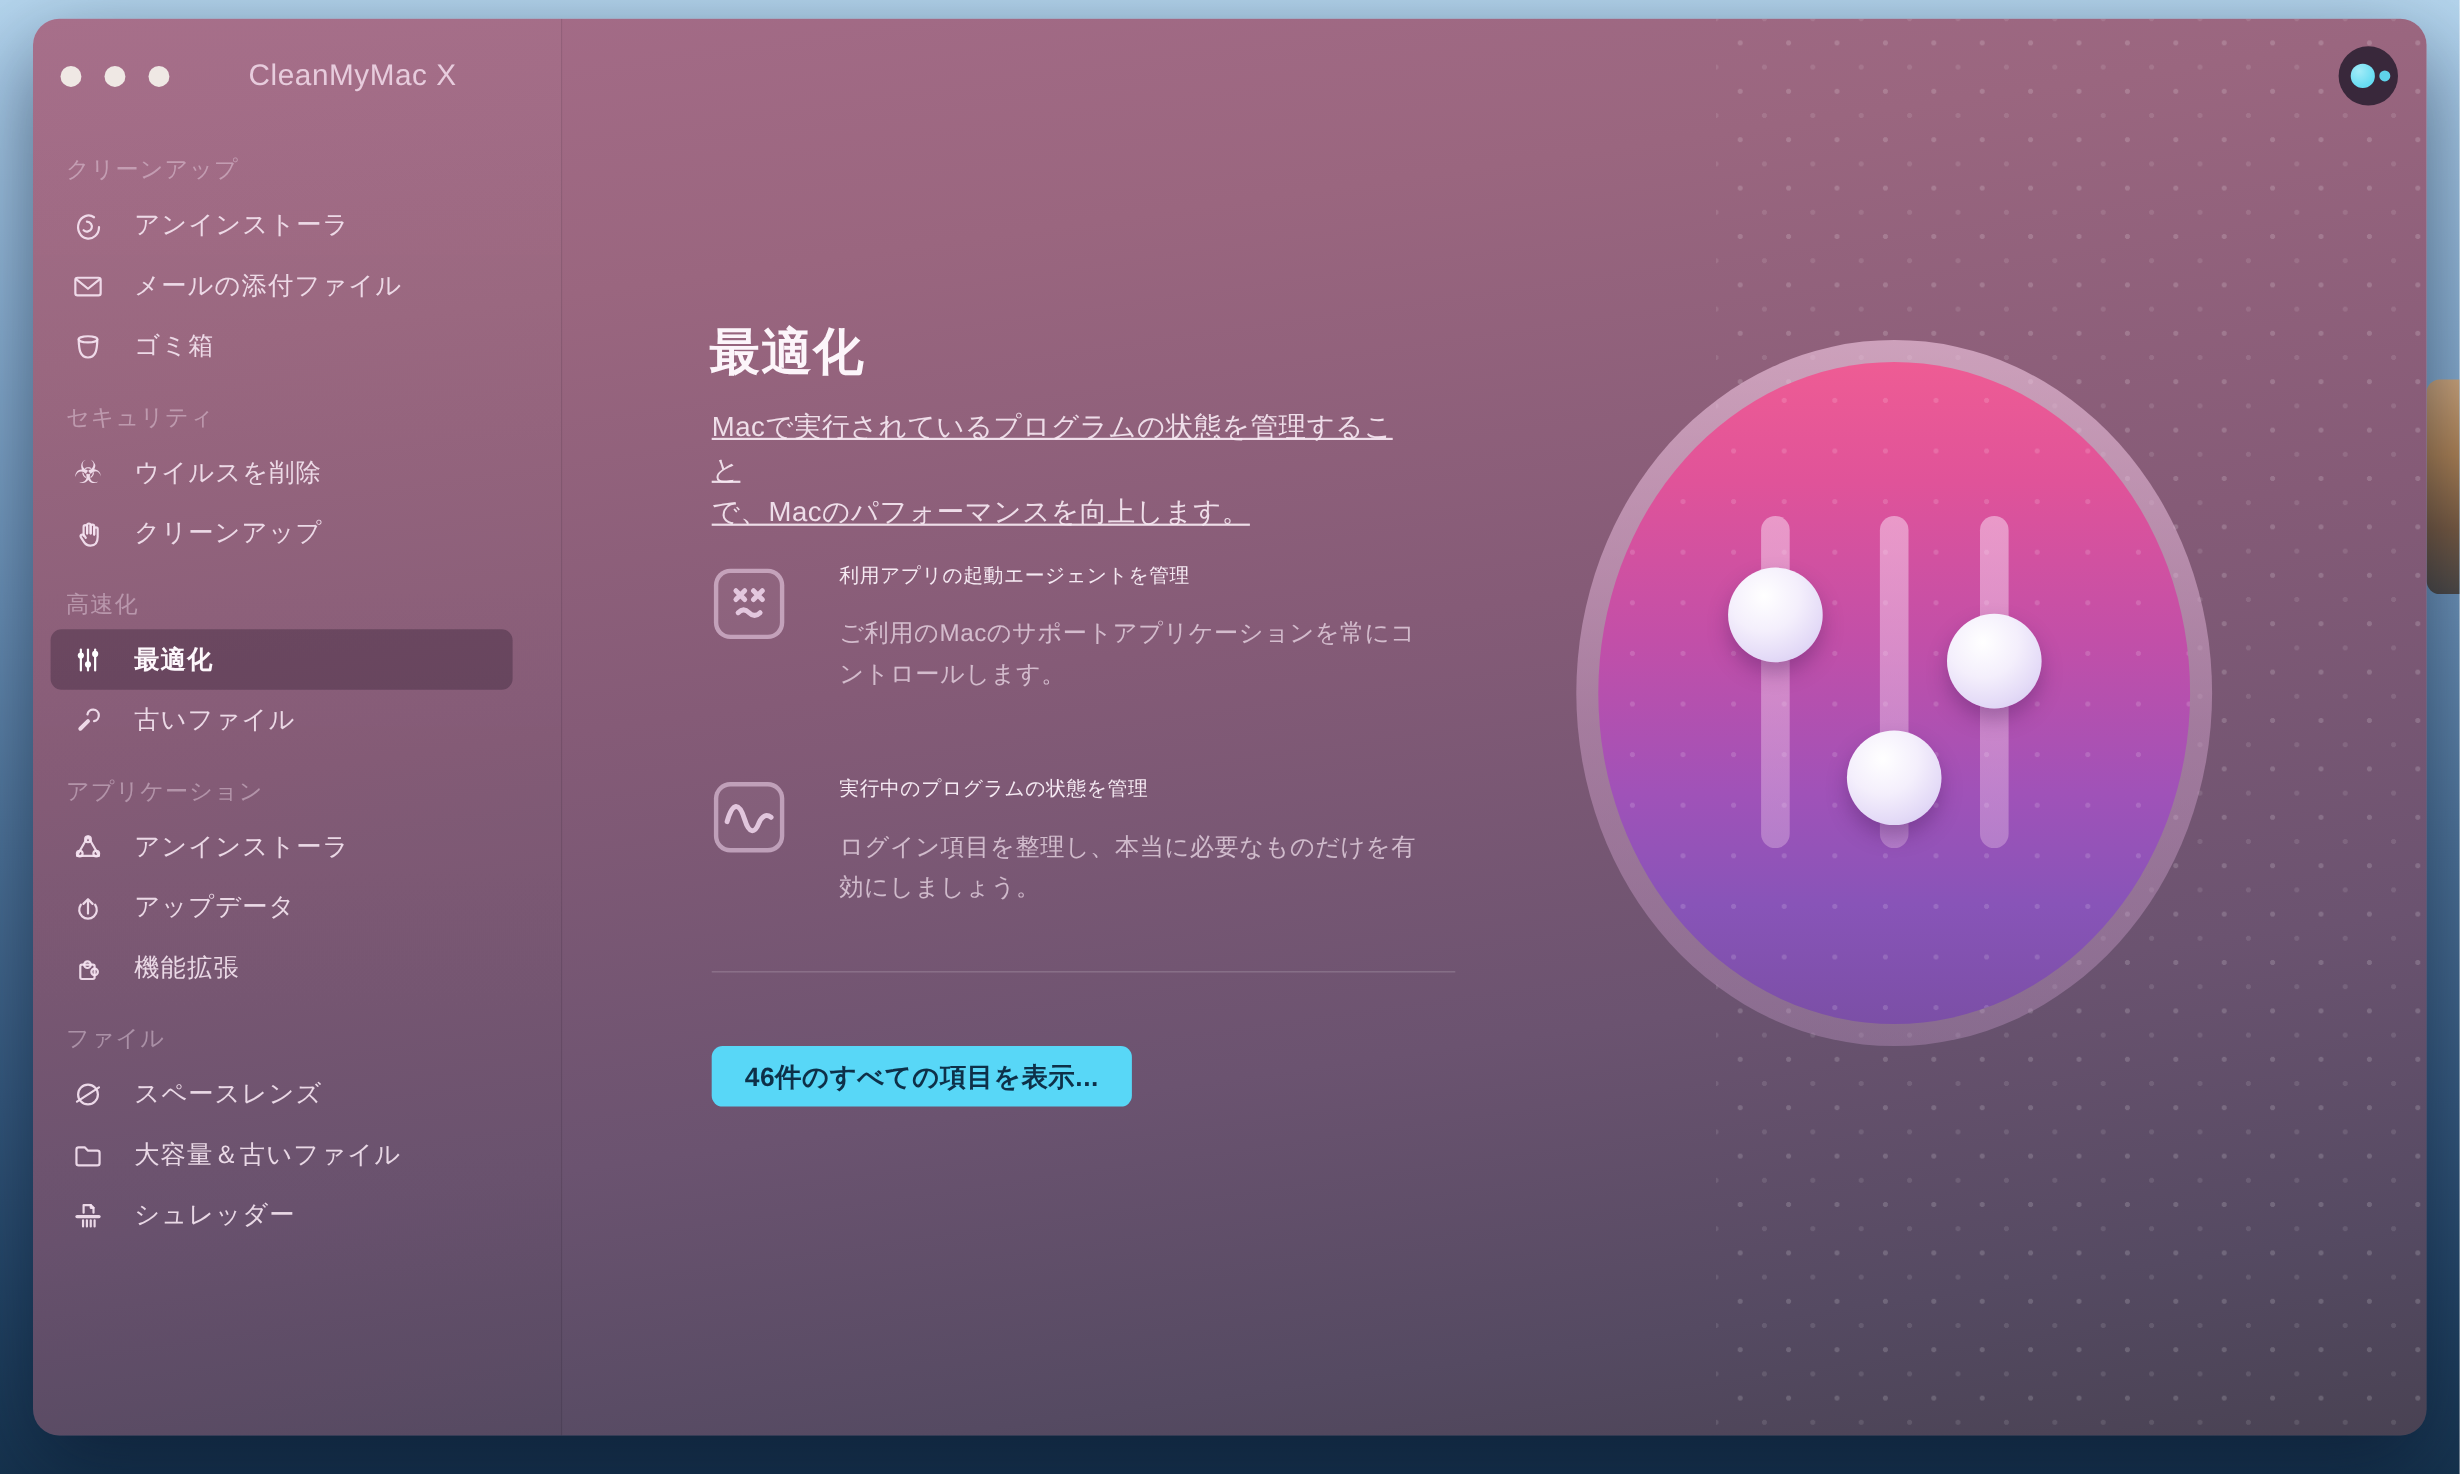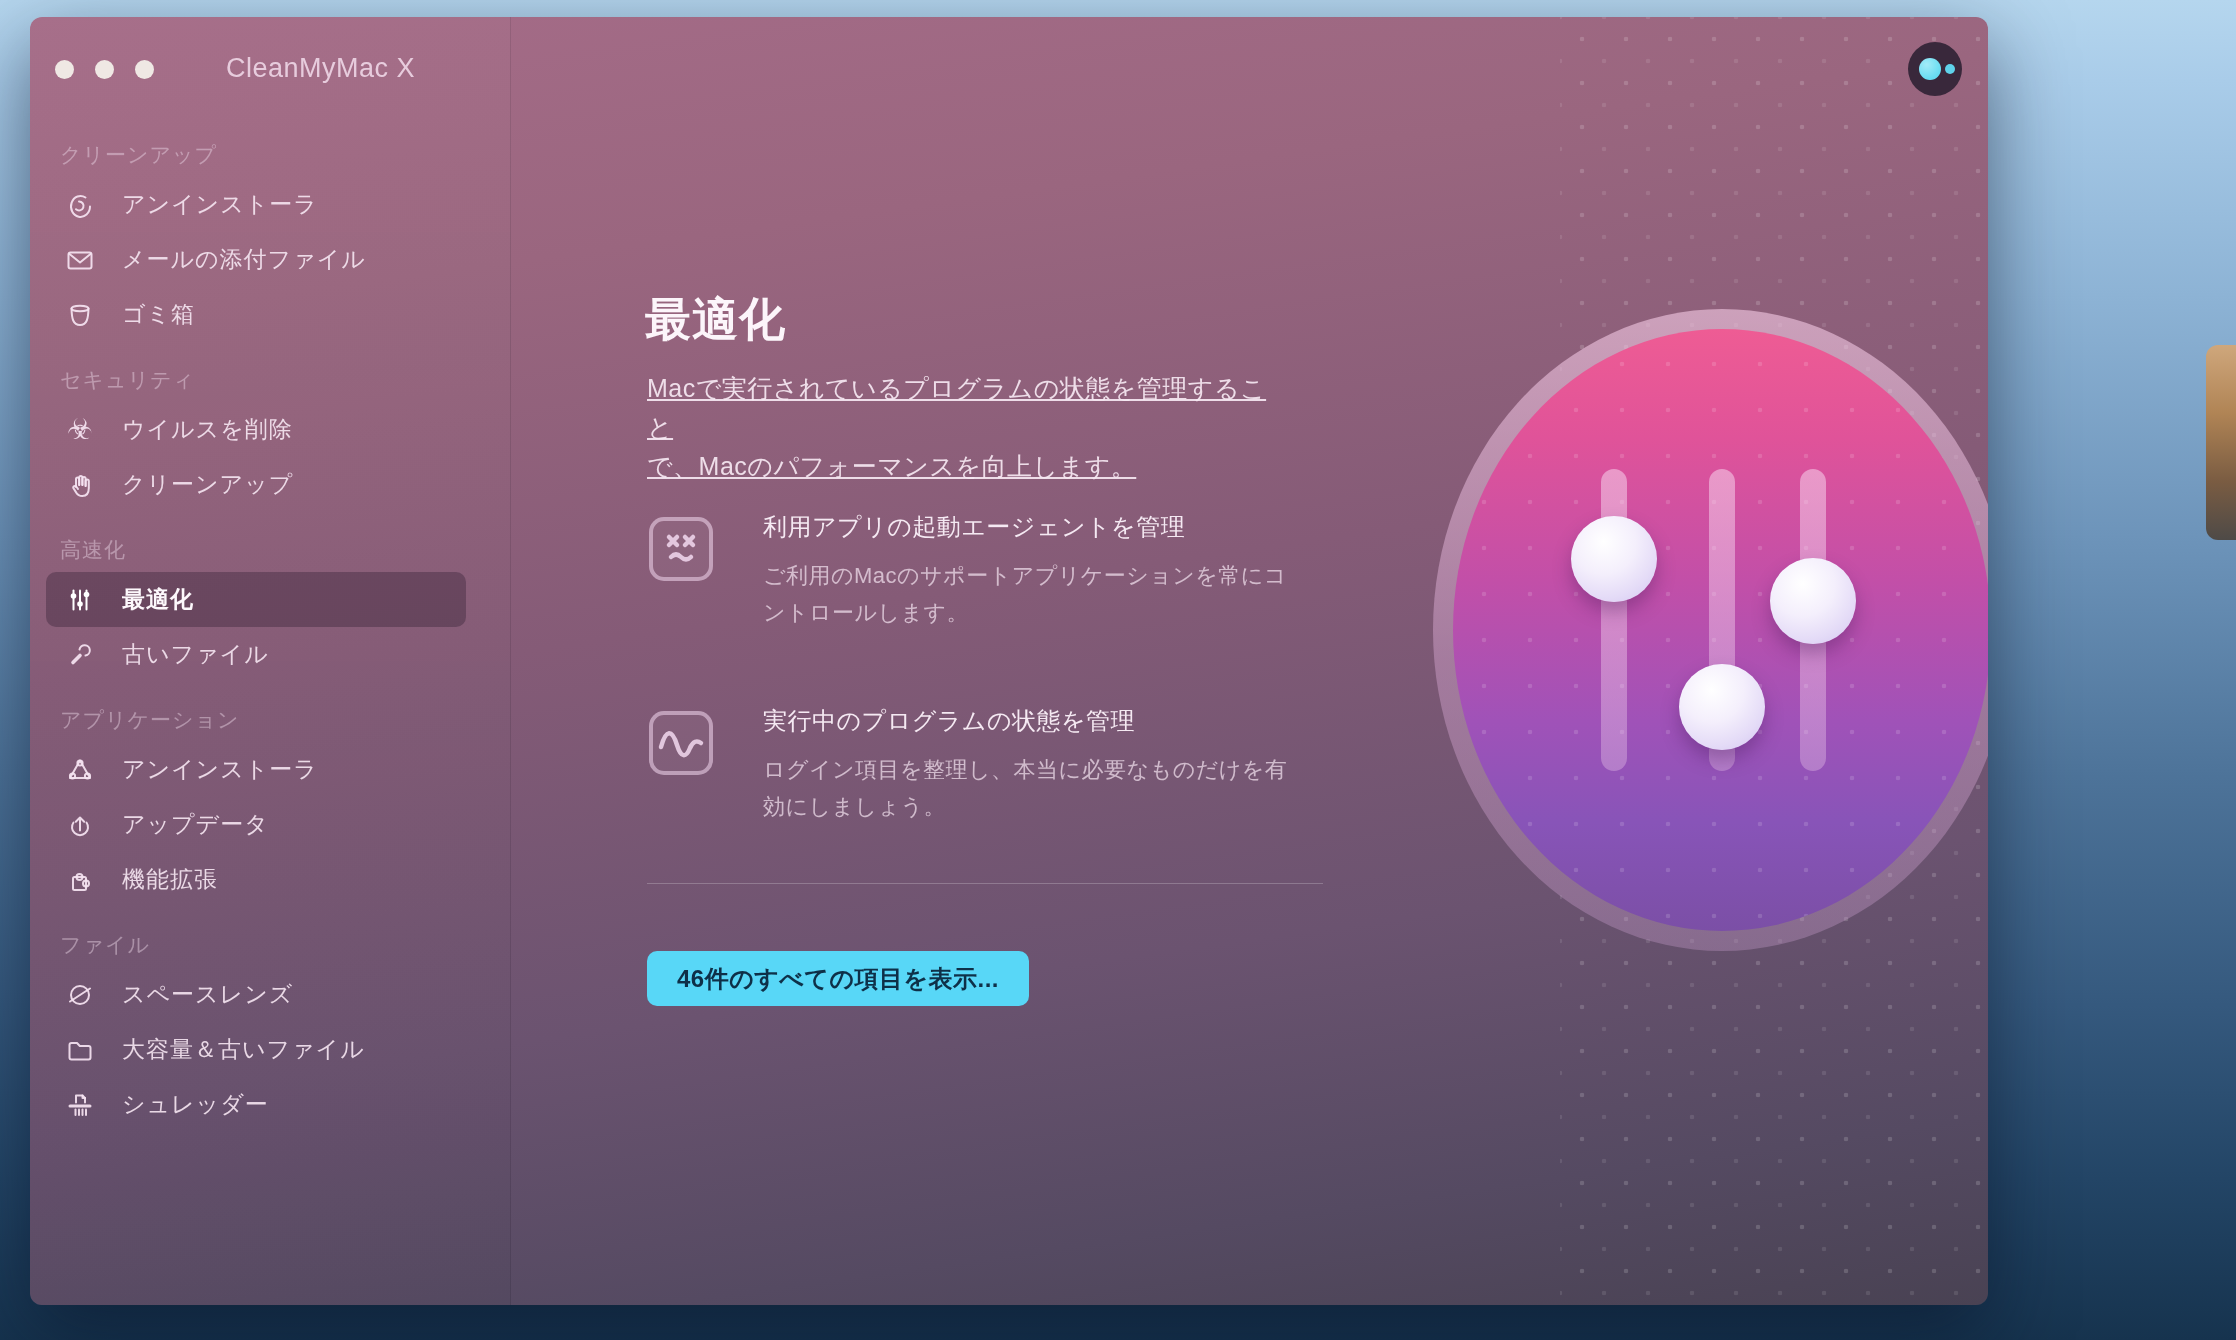--- a/index.html
+++ b/index.html
@@ -9,22 +9,22 @@
     background:linear-gradient(180deg,#b5d6ee 0%,#a9cce9 6%,#8db3d5 22%,#6d94ba 40%,#4d7399 58%,#35597e 75%,#234566 88%,#16334e 100%);
   }
   
   .cliff{
     position:absolute;right:0;top:345px;width:30px;height:195px;
     background:linear-gradient(180deg,#cfa77c 0%,#b08455 35%,#7a5c42 70%,#4e4a47 100%);
     border-radius:12px 0 0 12px;
   }
   
   .window{
-    position:absolute;left:30px;top:17px;width:1958px;height:1288px;
-    border-radius:12px;overflow:hidden;
+    position:absolute;left:30px;top:17px;width:2176px;height:1288px;
+    border-radius:24px;overflow:hidden;
     background:linear-gradient(172deg,#a56c88 0%,#9a667f 20%,#855b77 45%,#6b5370 70%,#554a62 88%,#494253 100%);
     box-shadow:0 28px 80px rgba(8,18,38,0.55);
   }
   
   .dots{
     position:absolute;left:1530px;top:0;right:0;bottom:0;z-index:1;
     background-image:
       radial-gradient(circle,rgba(255,255,255,0.16) 2px,transparent 2.6px),
       radial-gradient(circle,rgba(255,255,255,0.10) 2px,transparent 2.6px);
     background-size:44px 44px,44px 44px;
@@ -85,21 +85,21 @@
   .feat-icon{
     position:absolute;left:619px;width:64px;height:64px;z-index:3;
     border:4px solid rgba(240,213,236,0.55);border-radius:15px;
     background:rgba(255,255,255,0.04);box-sizing:border-box;
     display:flex;align-items:center;justify-content:center;
   }
   .feat-icon svg{stroke:rgba(242,216,238,0.85);fill:none;stroke-width:4.5;stroke-linecap:round;stroke-linejoin:round;}
   .f1-icon{top:500px}.f2-icon{top:694px}
   .feat-title{
     position:absolute;left:733px;z-index:3;margin:0;
-    font-size:24px;font-weight:500;color:rgba(250,239,248,0.96);letter-spacing:0.5px;
+    font-size:18px;font-weight:500;color:rgba(250,239,248,0.96);letter-spacing:0.5px;
   }
   .f1-title{top:494px}.f2-title{top:688px}
   .feat-desc{
     position:absolute;left:733px;width:535px;z-index:3;margin:0;
     font-size:22px;line-height:37px;color:rgba(238,220,234,0.75);letter-spacing:0.5px;
   }
   .f1-desc{top:540px}.f2-desc{top:734px}
   .divider{
     position:absolute;left:617px;top:866px;width:676px;height:1px;z-index:3;
     background:rgba(255,255,255,0.22);

